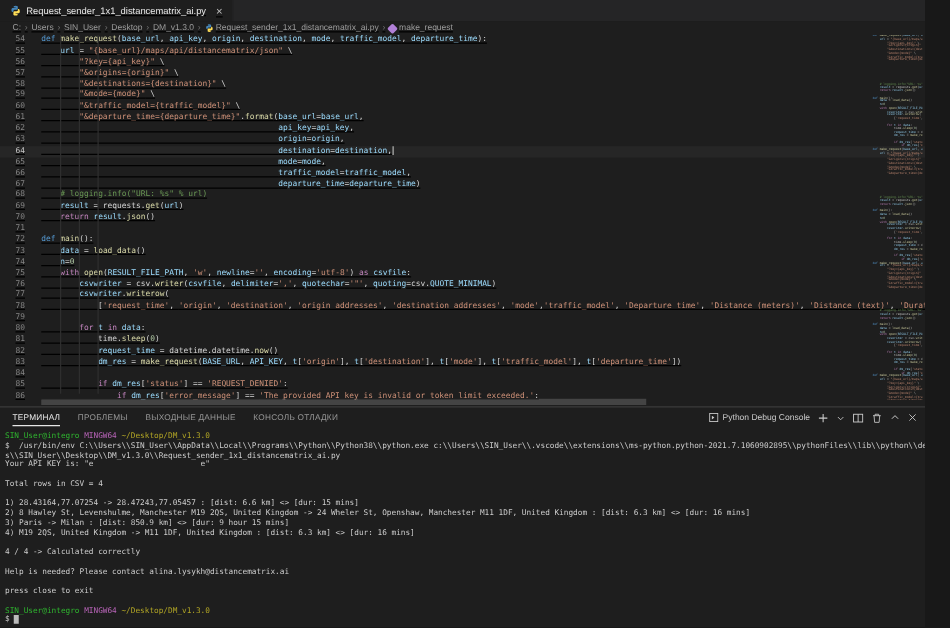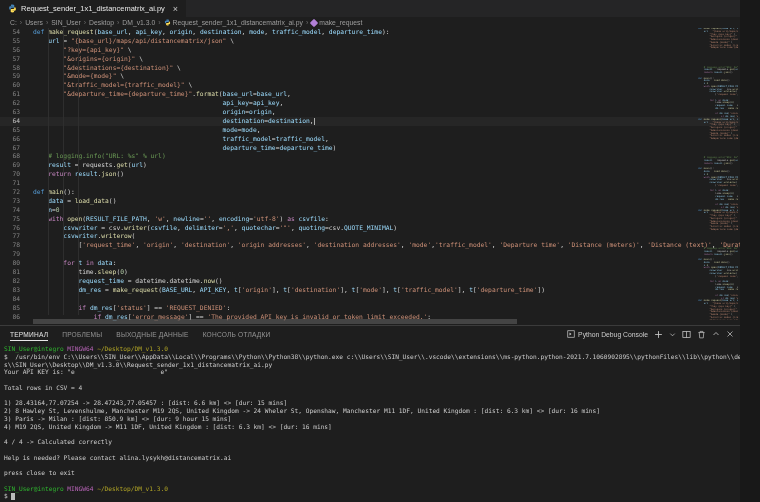--- a/index.html
+++ b/index.html
@@ -1,18 +1,18 @@
 <!DOCTYPE html>
 <html><head>
 <meta charset="utf-8">
 <style>
   * { margin:0; padding:0; box-sizing:border-box; }
   html,body { background:#181818; }
   .window { position:relative; width:740px; height:502px; background:#1e1e1e; overflow:hidden;
-            font-family:"Liberation Sans", sans-serif; }
+            font-family:"Liberation Sans", sans-serif;text-decoration:underline; }
 
   
   .tabbar { display:flex; align-items:stretch; height:17px; background:#252526; }
   .tab { display:flex; align-items:center; gap:4px; padding:0 8px; background:#1e1e1e;
          border-right:1px solid #252526; color:#e7e7e7; font-size:7.5px; cursor:pointer; }
   .tab .close { color:#c5c5c5; font-size:9px; margin-left:4px; }
 
   
   .breadcrumb { display:flex; align-items:center; gap:3px; height:11px; padding-left:10px;
                 color:#9d9d9d; font-size:6.8px; background:#1e1e1e; }

